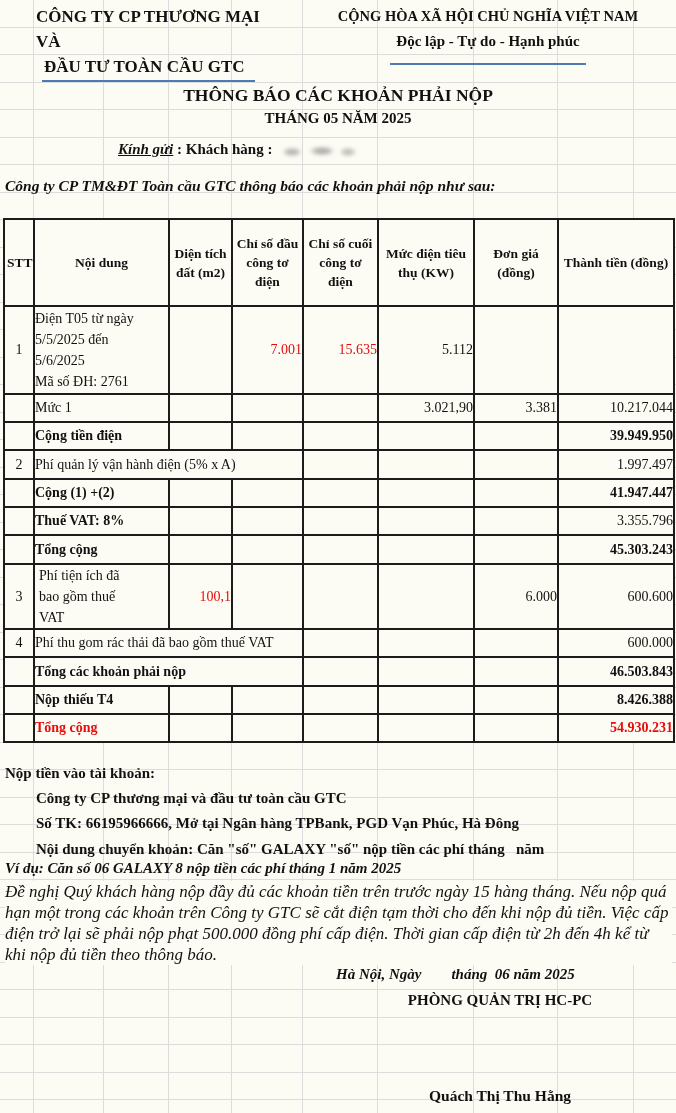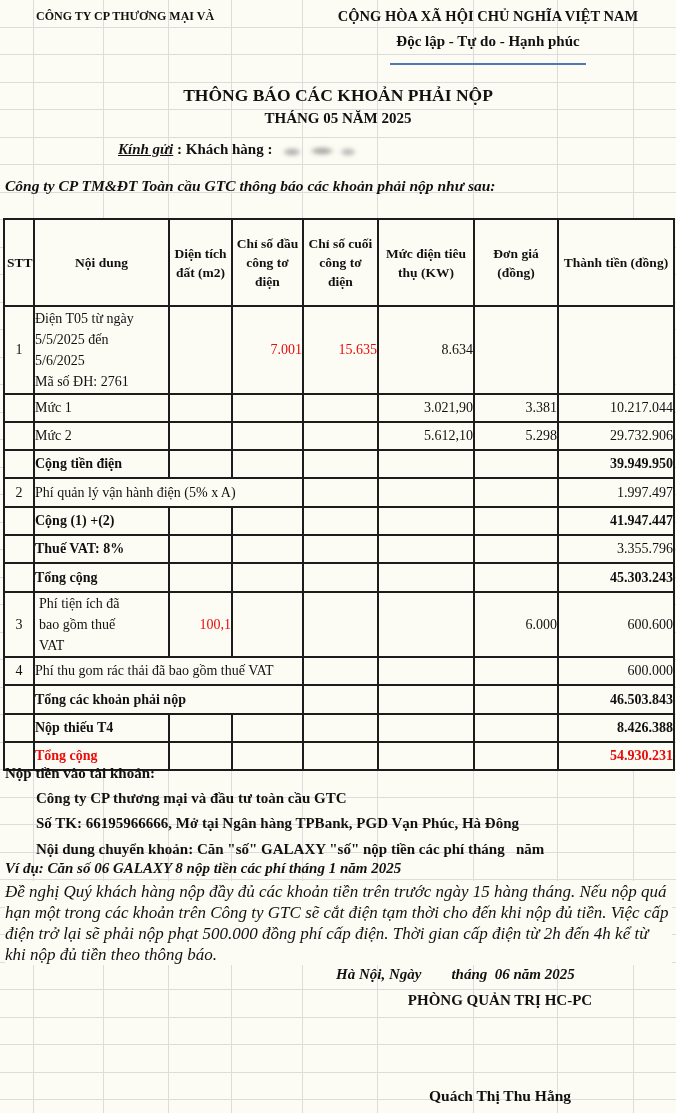--- a/index.html
+++ b/index.html
@@ -26,21 +26,21 @@
       linear-gradient(90deg, transparent 377px, var(--grid) 377px, var(--grid) 378px, transparent 378px),
       linear-gradient(90deg, transparent 473px, var(--grid) 473px, var(--grid) 474px, transparent 474px),
       linear-gradient(90deg, transparent 557px, var(--grid) 557px, var(--grid) 558px, transparent 558px),
       linear-gradient(90deg, transparent 633px, var(--grid) 633px, var(--grid) 634px, transparent 634px);
   }
   .abs{position:absolute;}
   .b{font-weight:bold;}
   .i{font-style:italic;}
   .red{color:var(--red);}
   
-  .org{left:36px;top:4px;width:252px;font-size:12px;line-height:25px;font-weight:bold;text-align:left;}
+  .org{left:36px;top:4px;width:252px;font-size:17px;line-height:25px;font-weight:bold;text-align:left;}
   .org .l2{display:inline-block;margin-left:6px;border-bottom:2px solid var(--ul);padding:0 10px 1px 2px;}
   .nat{left:310px;top:4px;width:356px;font-size:14.5px;line-height:25px;font-weight:bold;text-align:center;}
   .nat .l2{display:inline-block;border-bottom:2px solid var(--ul);padding:0 6px 9px 6px;font-size:15px;}
   .doc-title{left:0;top:83px;width:676px;text-align:center;}
   .doc-title .t1{font-size:17.5px;font-weight:bold;line-height:24px;}
   .doc-title .t2{font-size:15px;font-weight:bold;line-height:22px;}
   .salute{left:118px;top:141px;font-size:15px;font-weight:bold;}
   .salute .kg{font-style:italic;text-decoration:underline;}
   .blur-blob{display:inline-block;vertical-align:middle;width:78px;height:14px;margin-left:8px;
     background:
@@ -65,20 +65,21 @@
   .dept{left:330px;top:992px;width:340px;text-align:center;font-size:15px;font-weight:bold;}
   .signer{left:330px;top:1087px;width:340px;text-align:center;font-size:15.5px;font-weight:bold;}
 </style>
 </head>
 <body>
 
 <div class="page">
 
   <div class="abs org">
     <div>CÔNG TY CP THƯƠNG MẠI VÀ</div>
+    <div><span class="l2">ĐẦU TƯ TOÀN CẦU GTC</span></div>
   </div>
 
   <div class="abs nat">
     <div>CỘNG HÒA XÃ HỘI CHỦ NGHĨA VIỆT NAM</div>
     <div><span class="l2">Độc lập - Tự do - Hạnh phúc</span></div>
   </div>
 
   <div class="abs doc-title">
     <div class="t1">THÔNG BÁO CÁC KHOẢN PHẢI NỘP</div>
     <div class="t2">THÁNG 05 NĂM 2025</div>
@@ -114,43 +115,33 @@
     </tr>
     <tr style="height:88px">
       <td class="ctr">1</td>
       <td class="lbl pre" style="">Điện T05 từ ngày
 5/5/2025 đến
 5/6/2025
 Mã số ĐH: 2761</td>
       <td></td>
       <td class="num red">7.001</td>
       <td class="num red">15.635</td>
-      <td class="num">8.634</td>
+      <td class="num">5.112</td>
       <td></td>
       <td></td>
     </tr>
     <tr style="height:28px">
       <td></td>
       <td class="lbl">Mức 1</td>
       <td></td>
       <td></td>
       <td></td>
       <td class="num">3.021,90</td>
       <td class="num">3.381</td>
       <td class="num">10.217.044</td>
-    </tr>
-    <tr style="height:28px">
-      <td></td>
-      <td class="lbl">Mức 2</td>
-      <td></td>
-      <td></td>
-      <td></td>
-      <td class="num">5.612,10</td>
-      <td class="num">5.298</td>
-      <td class="num">29.732.906</td>
     </tr>
     <tr style="height:28px">
       <td></td>
       <td class="lbl b">Cộng tiền điện</td>
       <td></td>
       <td></td>
       <td></td>
       <td></td>
       <td></td>
       <td class="num b">39.949.950</td>

